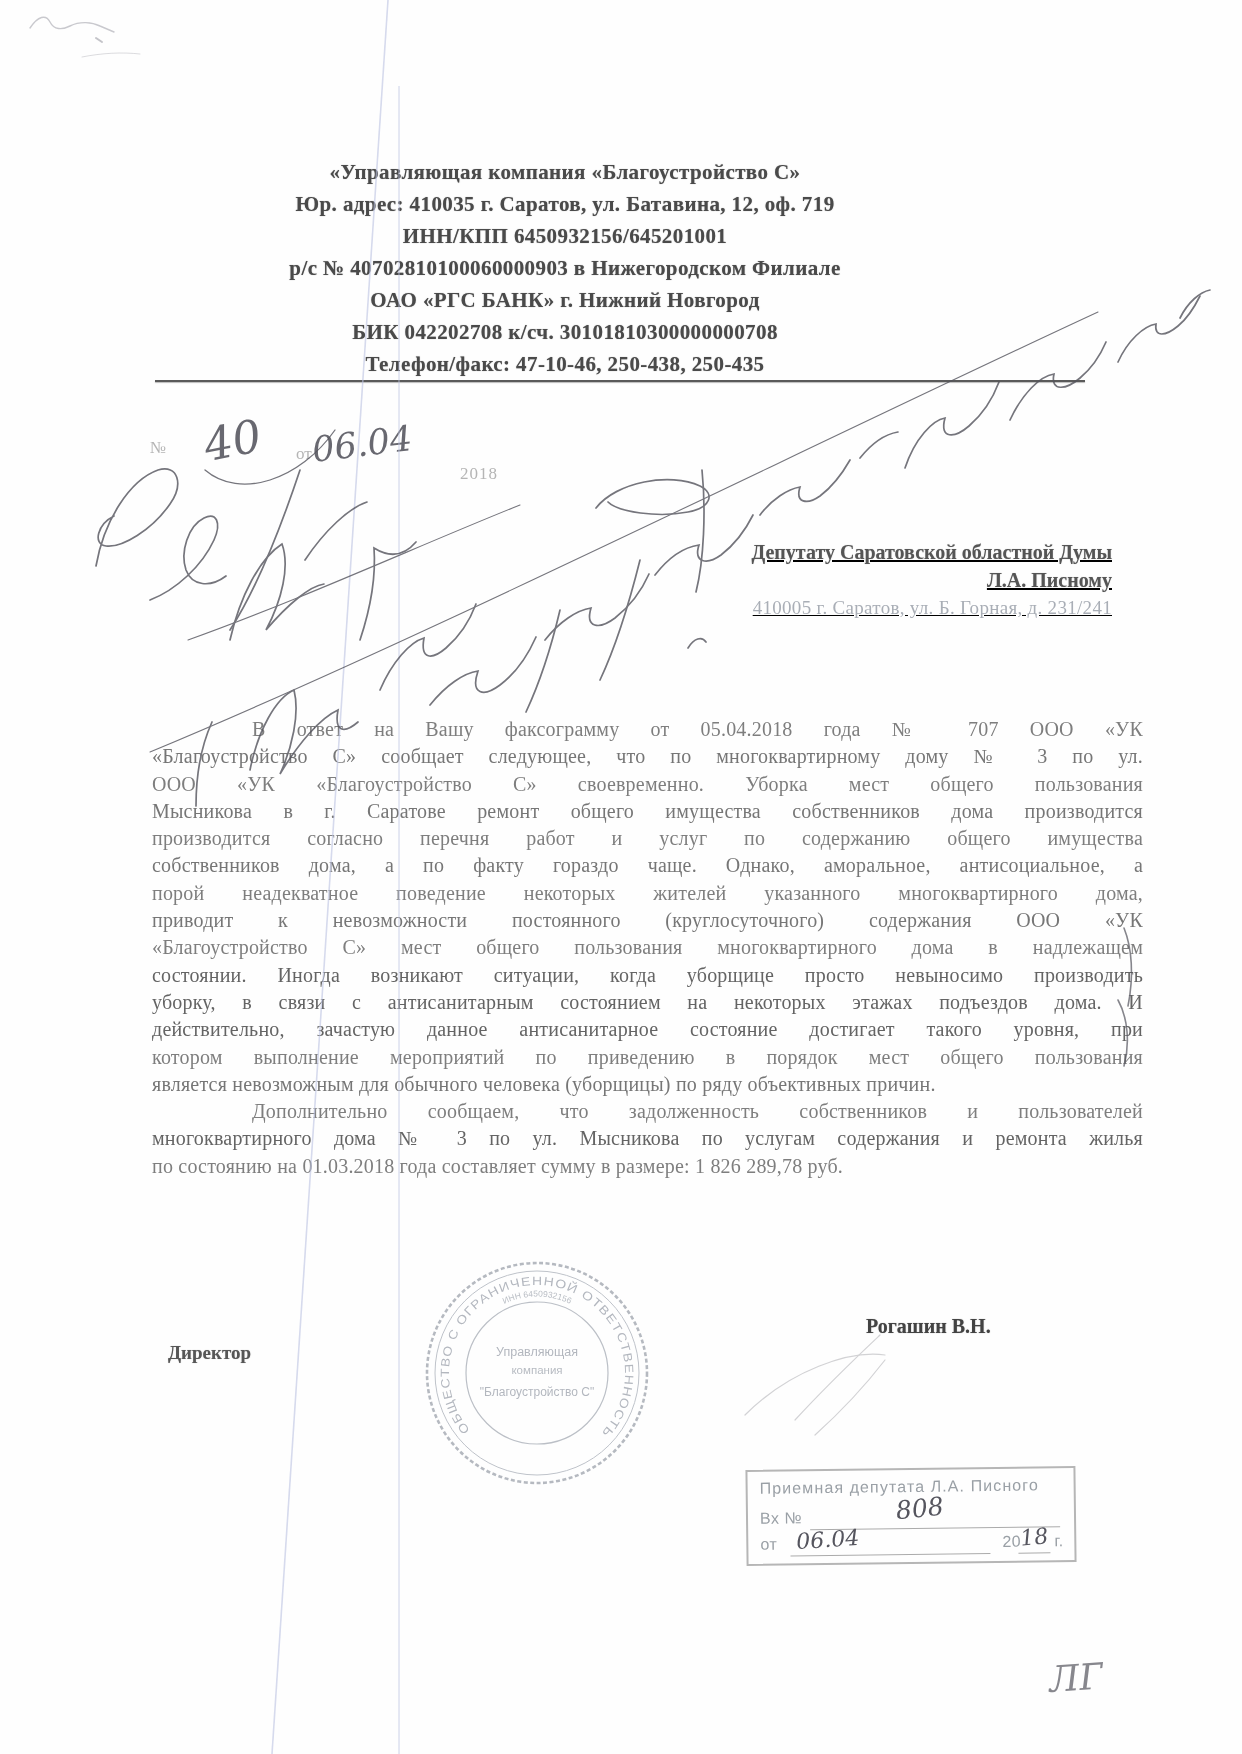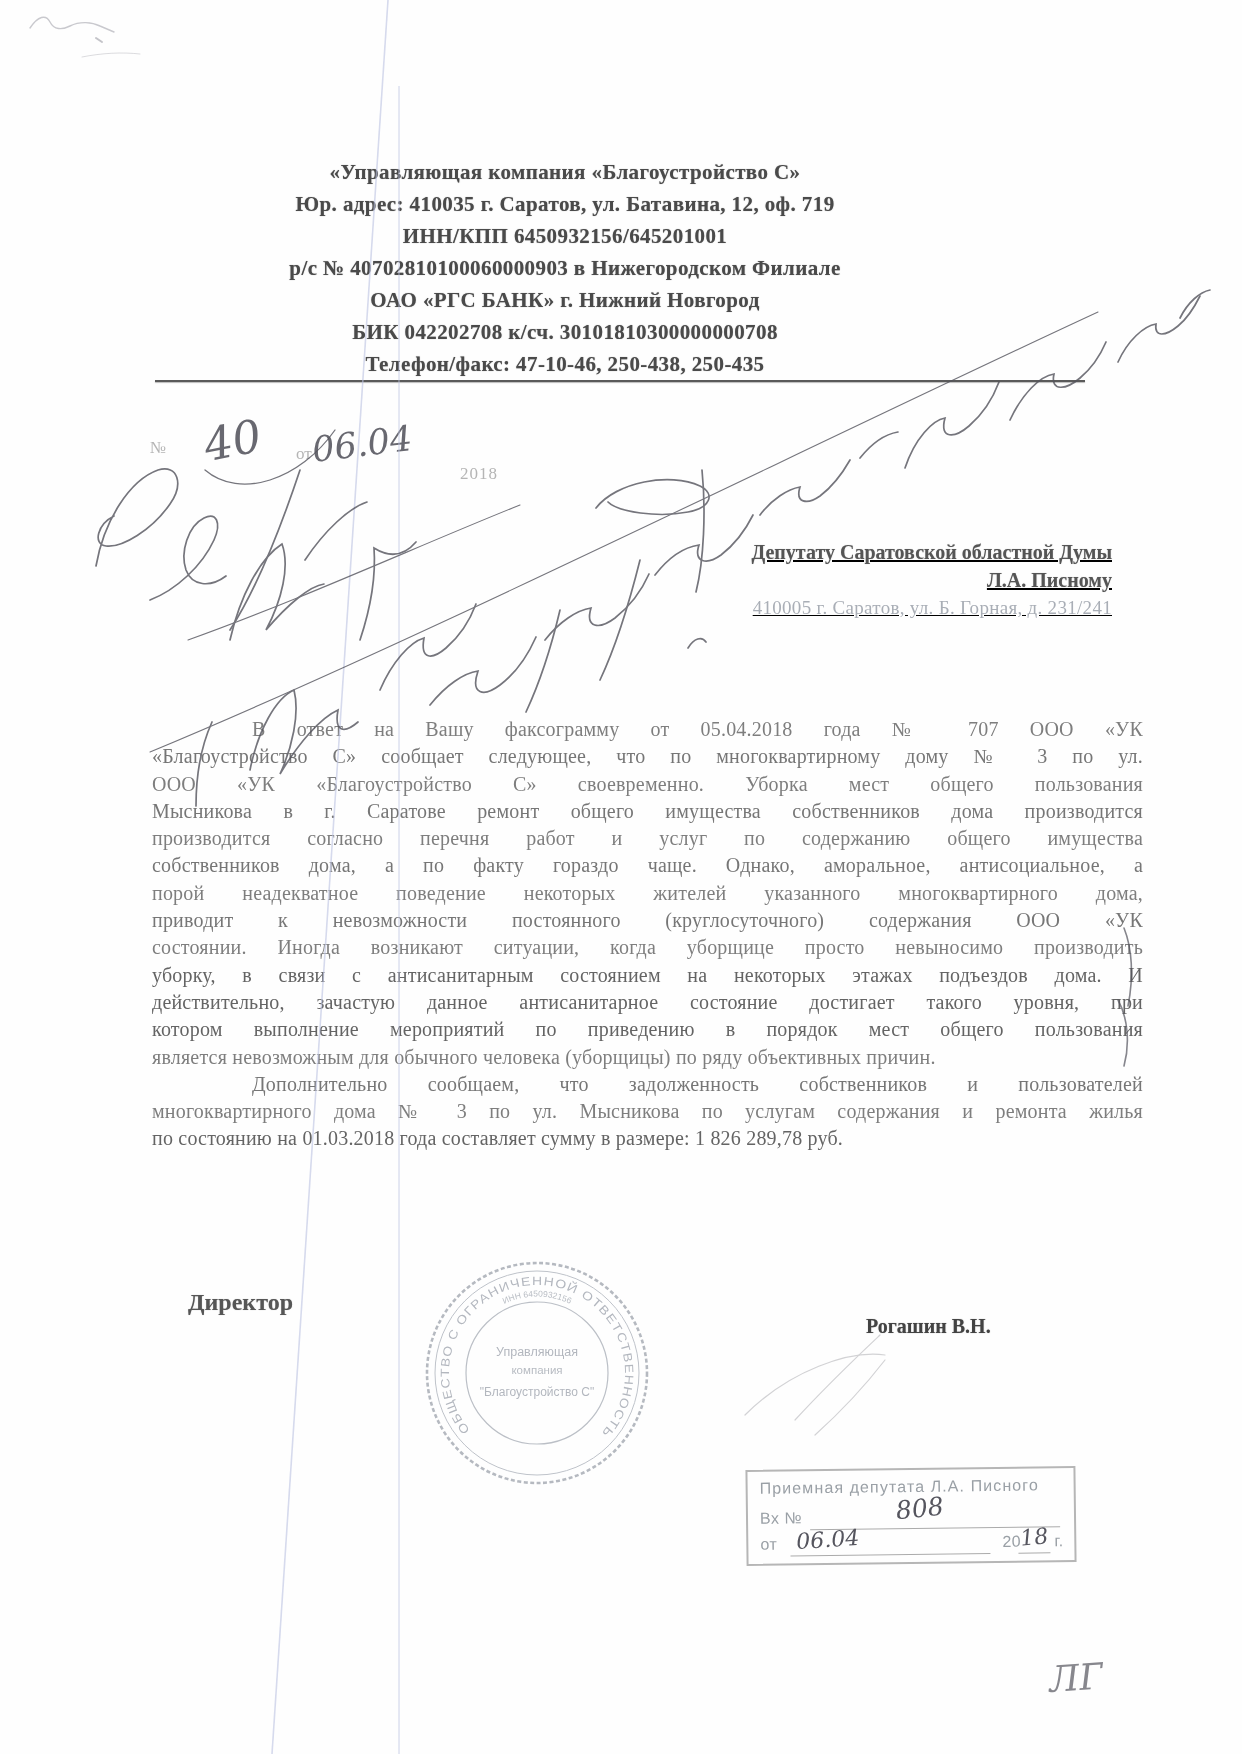--- a/index.html
+++ b/index.html
@@ -35,22 +35,22 @@
       letter-spacing:.2px;}
   .body-text div{height:27.3px;line-height:27.3px;text-align:justify;text-align-last:justify;
       white-space:nowrap;overflow:visible;}
   .body-text div.indent{text-indent:100px;}
   .body-text div.para-end{text-align-last:left;}
   .body-text div:nth-child(odd){color:#7e7e7e;}
   .body-text div:nth-child(10),.body-text div:nth-child(11),
   .body-text div:nth-child(12),.body-text div:nth-child(16){color:#646464;}
 
   
-  .sig-title{position:absolute;top:1289px;left:168px;font-size:24px;font-weight:bold;color:#565656;
-      text-shadow:0 0 1px rgba(86,86,86,.4);margin-left:20px;}
+  .sig-title{position:absolute;top:1342px;left:168px;font-size:19px;font-weight:bold;color:#565656;
+      text-shadow:0 0 1px rgba(86,86,86,.4);}
   .sig-name{position:absolute;top:1315px;left:866px;font-size:20px;font-weight:bold;color:#434343;
       text-shadow:0 0 1px rgba(67,67,67,.5);}
 
   
   .stamp{position:absolute;top:1468px;left:746px;width:326px;height:92px;
       border:2px solid #b6b6b6;transform:rotate(-.7deg);
       font-family:"Liberation Sans","DejaVu Sans",sans-serif;color:#9aa0a6;}
   .stamp .t1{position:absolute;top:8px;left:12px;font-size:16px;letter-spacing:1.1px;white-space:nowrap;}
   .stamp .lab{position:absolute;font-size:16px;letter-spacing:.5px;}
   .stamp .l-in{top:38px;left:12px;}
@@ -98,20 +98,21 @@
 
   <div class="body-text">
       <div class="indent">В ответ на Вашу факсограмму от 05.04.2018 года № 707 ООО «УК</div>
       <div>«Благоустройство С» сообщает следующее, что по многоквартирному дому № 3 по ул.</div>
       <div>ООО «УК «Благоустройство С» своевременно. Уборка мест общего пользования</div>
       <div>Мысникова в г. Саратове ремонт общего имущества собственников дома производится</div>
       <div>производится согласно перечня работ и услуг по содержанию общего имущества</div>
       <div>собственников дома, а по факту гораздо чаще. Однако, аморальное, антисоциальное, а</div>
       <div>порой неадекватное поведение некоторых жителей указанного многоквартирного дома,</div>
       <div>приводит к невозможности постоянного (круглосуточного) содержания ООО «УК</div>
+      <div>«Благоустройство С» мест общего пользования многоквартирного дома в надлежащем</div>
       <div>состоянии. Иногда возникают ситуации, когда уборщице просто невыносимо производить</div>
       <div>уборку, в связи с антисанитарным состоянием на некоторых этажах подъездов дома. И</div>
       <div>действительно, зачастую данное антисанитарное состояние достигает такого уровня, при</div>
       <div>котором выполнение мероприятий по приведению в порядок мест общего пользования</div>
       <div class="para-end">является невозможным для обычного человека (уборщицы) по ряду объективных причин.</div>
       <div class="indent">Дополнительно сообщаем, что задолженность собственников и пользователей</div>
       <div>многоквартирного дома № 3 по ул. Мысникова по услугам содержания и ремонта жилья</div>
       <div class="para-end">по состоянию на 01.03.2018 года составляет сумму в размере: 1 826 289,78 руб.</div>
     </div>
 

